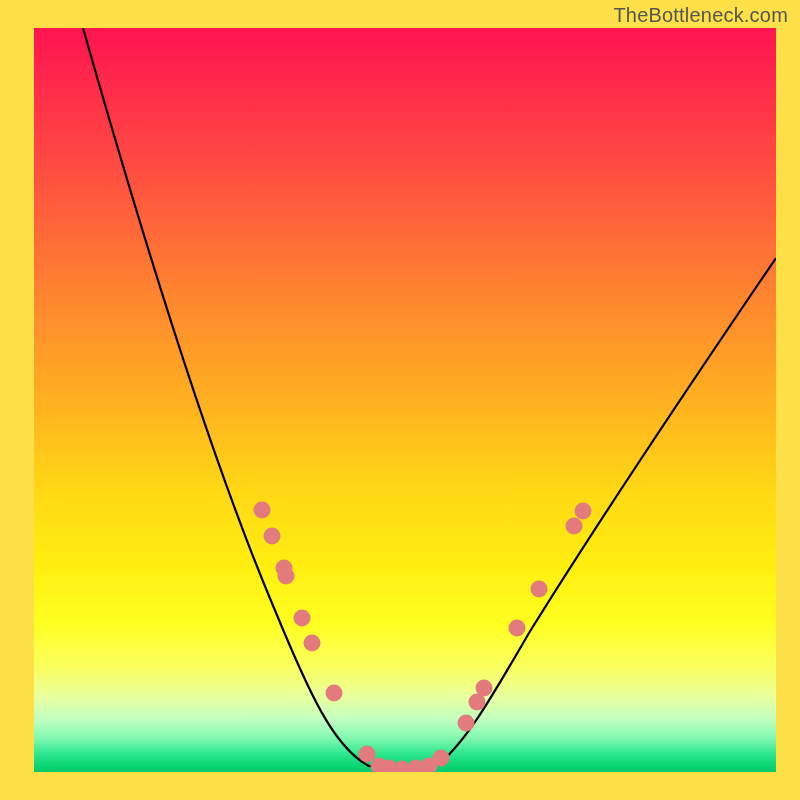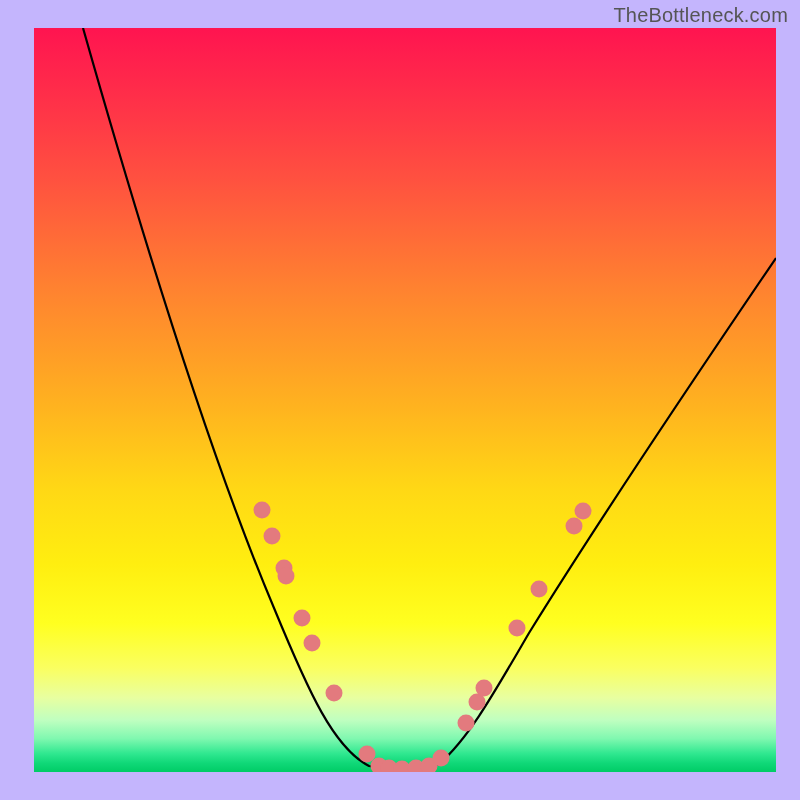--- a/index.html
+++ b/index.html
@@ -8,21 +8,21 @@
     background: #000;
     width: 800px;
     height: 800px;
     overflow: hidden;
     font-family: Arial, sans-serif;
   }
   .container {
     width: 800px;
     height: 800px;
     position: relative;
-    background: #c4b5fd;
+    background: #fde047;
   }
   .watermark {
     position: absolute;
     top: 4px;
     right: 12px;
     color: #555;
     font-size: 20px;
     font-weight: 500;
     z-index: 10;
     letter-spacing: 0.2px;

